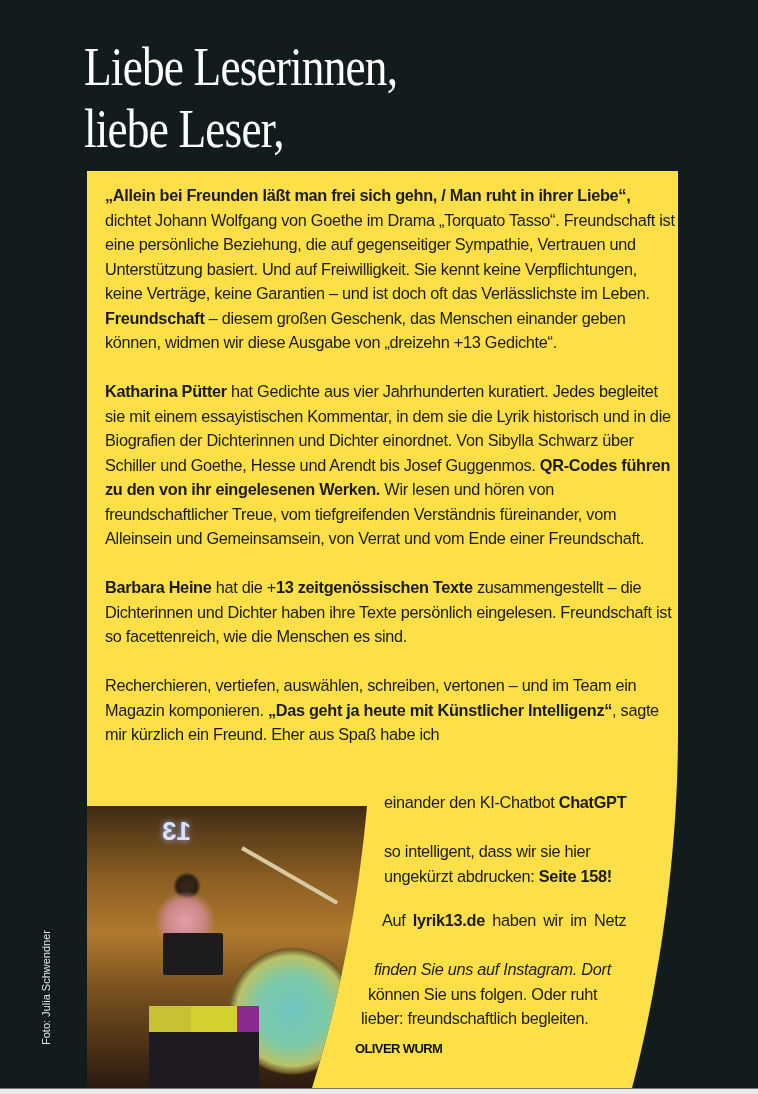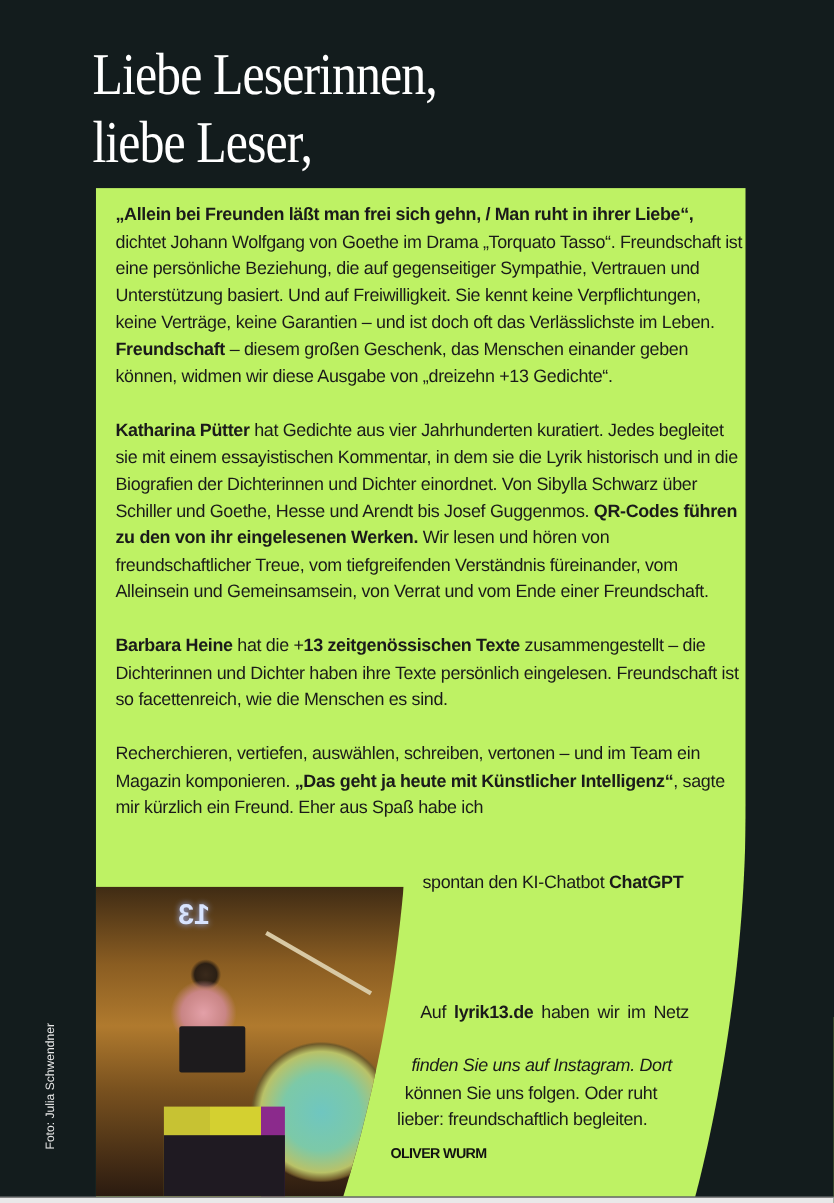--- a/index.html
+++ b/index.html
@@ -14,21 +14,21 @@
       color: #ffffff;
       font-family: "Liberation Serif", serif;
       font-size: 54px; line-height: 62px; font-weight: normal;
       letter-spacing: -1px;
       transform: scaleX(0.84); transform-origin: left top;
       margin: 0;
     }
     .headline span { display: block; white-space: nowrap; }
     .panel {
       position: absolute; left: 87px; top: 171px; width: 591px; height: 917px;
-      background: #bef264;
+      background: #fde047;
       clip-path: path('M0,0 L591,0 L591,560 C591,720 560,860 545,917 L0,917 Z');
     }
     .body-text {
       position: absolute; left: 18px; top: 12px; width: 572px;
       color: #1a1a1a; font-size: 16.3px; line-height: 24.5px;
       letter-spacing: -0.3px;
     }
     .body-text p { margin: 0 0 24.5px 0; }
     .body-text b { font-weight: bold; }
     .photo {
@@ -101,21 +101,23 @@
       <p><span>Recherchieren, vertiefen, auswählen, schreiben, vertonen – und im Team ein Magazin komponieren. </span><b>„Das geht ja heute mit Künstlicher Intelligenz“</b><span>, sagte mir kürzlich ein Freund. Eher aus Spaß habe ich</span></p>
     </div>
 
     <div class="photo">
       <div class="sign">13</div>
       <div class="lamp"></div>
       <div class="laptop"></div>
       <div class="books"></div>
     </div>
 
-    <div class="closing" style="left:297px; top:619px;"><span>spontan den KI-Chatbot </span><b>ChatGPT</b></div>
+    <div class="closing" style="left:297px; top:619px;"><span>einander den KI-Chatbot </span><b>ChatGPT</b></div>
+    <div class="closing" style="left:297px; top:668px;"><span>so intelligent, dass wir sie hier</span></div>
+    <div class="closing" style="left:297px; top:692.5px;"><span>ungekürzt abdrucken: </span><b>Seite 158!</b></div>
 
     <div class="closing" style="left:295px; top:737px; word-spacing:3px;"><span>Auf </span><b>lyrik13.de</b><span> haben wir im Netz</span></div>
     <div class="closing" style="left:287px; top:786px;font-style:italic;"><span>finden Sie uns auf Instagram. Dort</span></div>
     <div class="closing" style="left:281px; top:810.5px;"><span>können Sie uns folgen. Oder ruht</span></div>
     <div class="closing" style="left:274px; top:835px;"><span>lieber: freundschaftlich begleiten.</span></div>
 
     <div class="signature">OLIVER WURM</div>
   </div>
 
   <div class="credit">Foto: Julia Schwendner</div>

